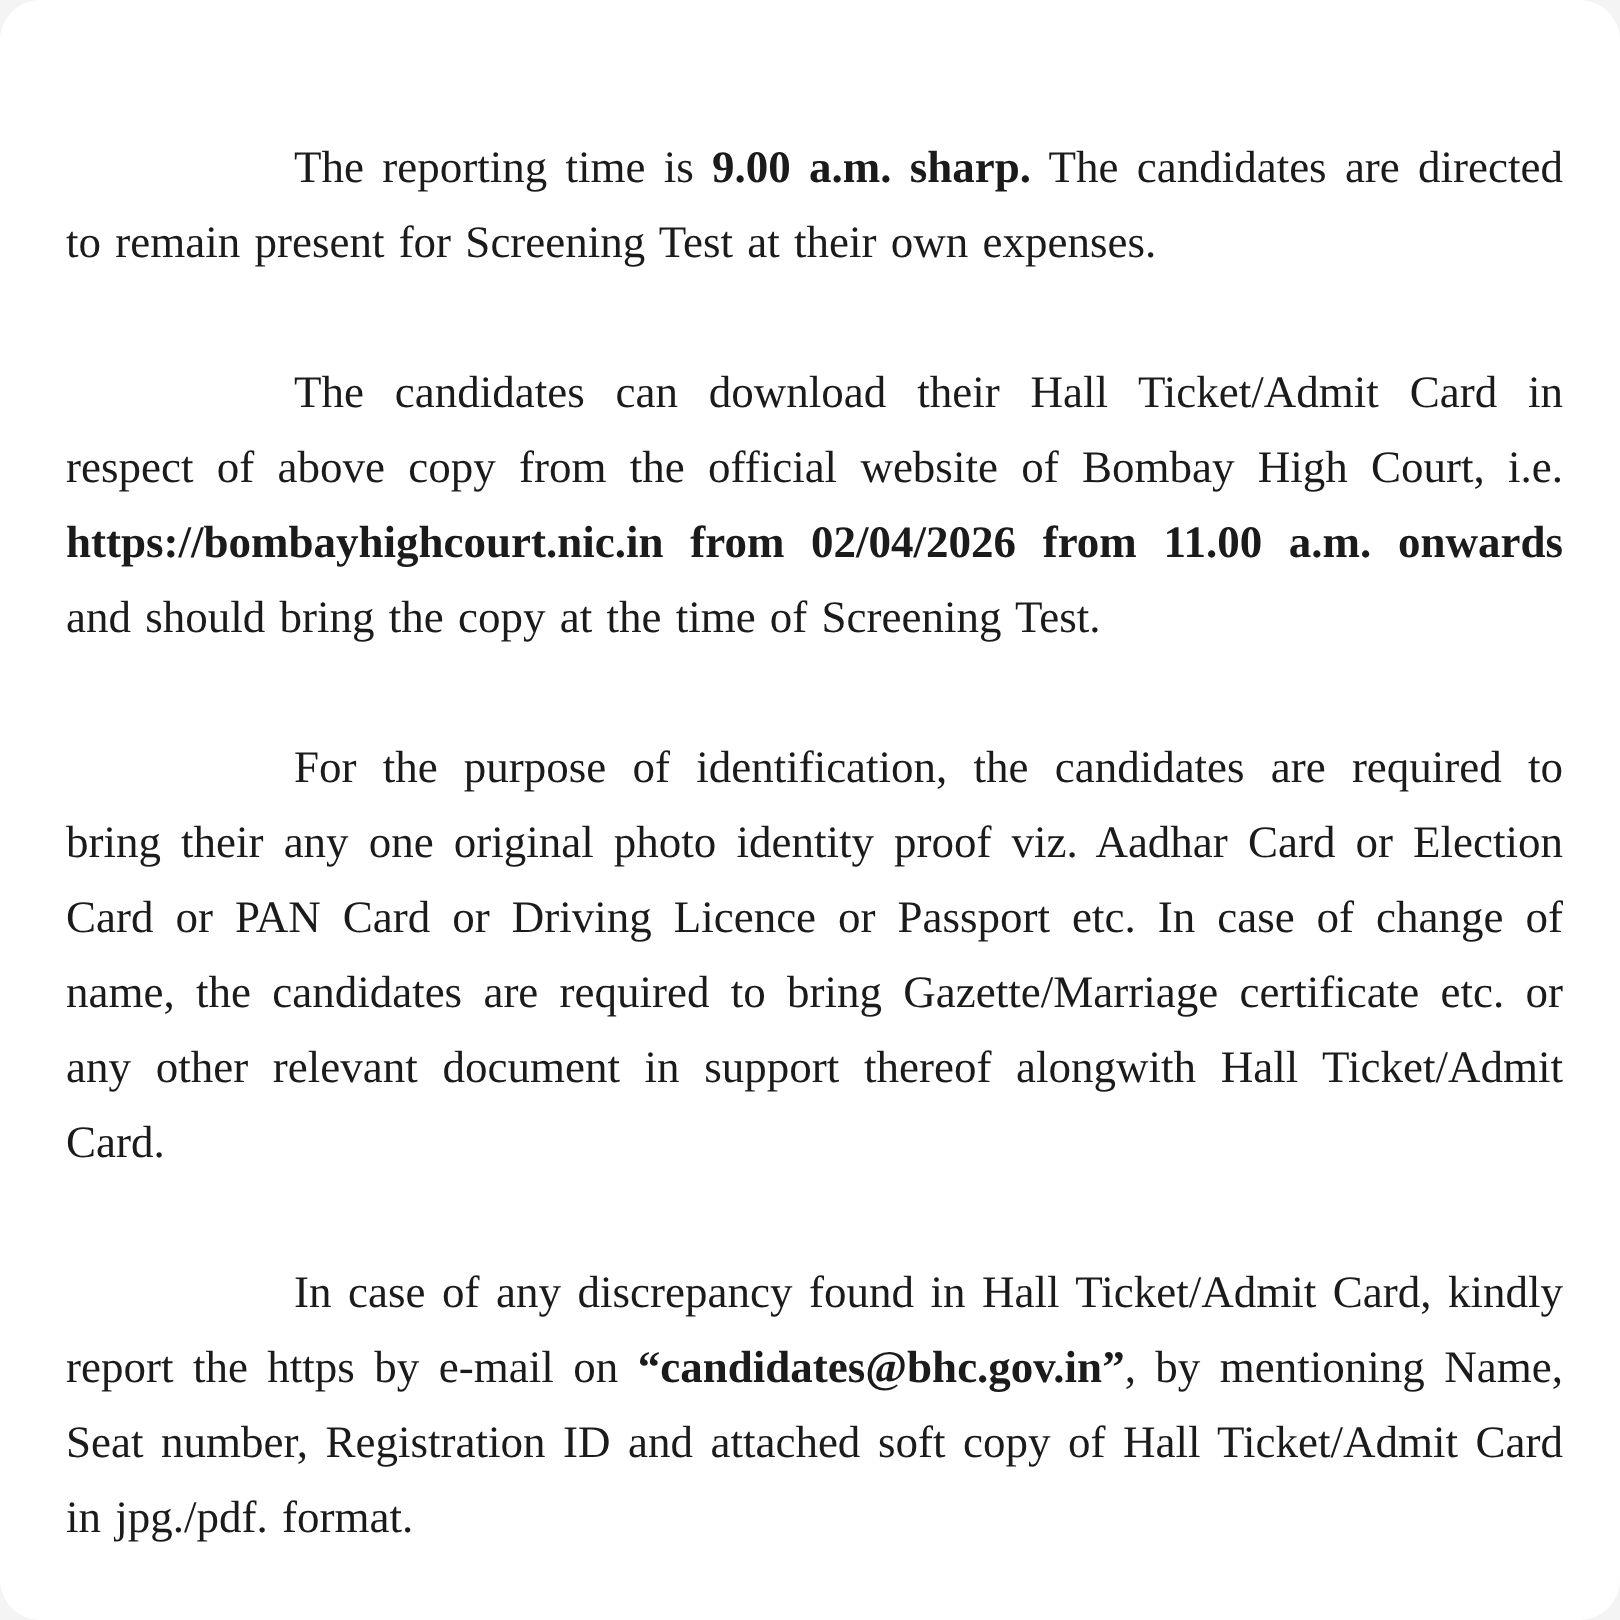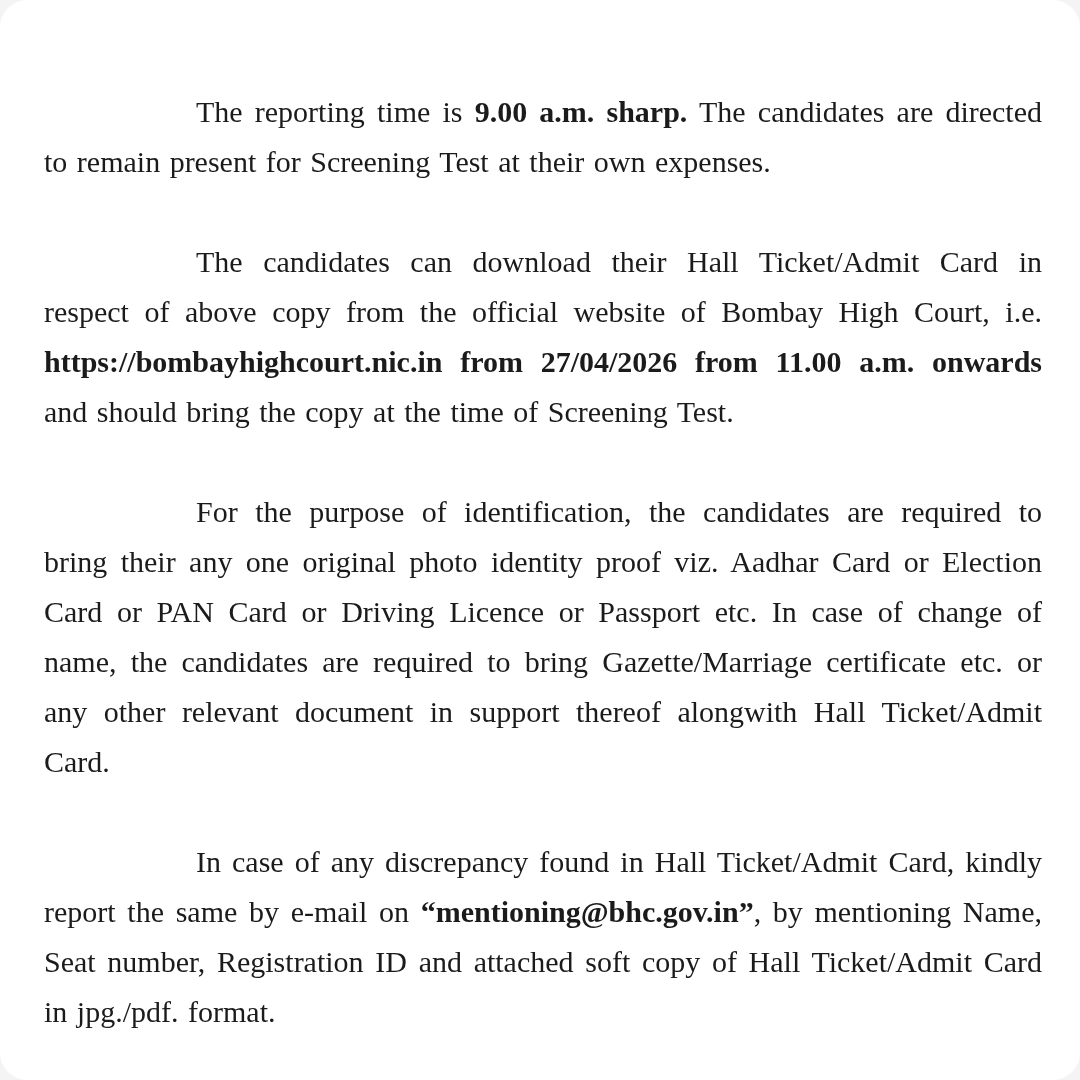--- a/index.html
+++ b/index.html
@@ -36,17 +36,17 @@
   .bold {
     font-weight: bold;
   }
 </style>
 </head>
 <body>
 
 <div class="page">
   <div class="content">
       <p class="para"><span class="">The reporting time is </span><span class="bold">9.00 a.m. sharp.</span><span class=""> The candidates are directed to remain present for Screening Test at their own expenses.</span></p>
-      <p class="para"><span class="">The candidates can download their Hall Ticket/Admit Card in respect of above copy from the official website of Bombay High Court, i.e. </span><span class="bold">https://bombayhighcourt.nic.in from 27/04/2026 from 11.00 a.m. onwards</span><span class=""> and should bring the copy at the time of Screening Test.</span></p>
+      <p class="para"><span class="">The candidates can download their Hall Ticket/Admit Card in respect of above copy from the official website of Bombay High Court, i.e. </span><span class="bold">https://bombayhighcourt.nic.in from 02/04/2026 from 11.00 a.m. onwards</span><span class=""> and should bring the copy at the time of Screening Test.</span></p>
       <p class="para"><span class="">For the purpose of identification, the candidates are required to bring their any one original photo identity proof viz. Aadhar Card or Election Card or PAN Card or Driving Licence or Passport etc. In case of change of name, the candidates are required to bring Gazette/Marriage certificate etc. or any other relevant document in support thereof alongwith Hall Ticket/Admit Card.</span></p>
-      <p class="para"><span class="">In case of any discrepancy found in Hall Ticket/Admit Card, kindly report the same by e-mail on </span><span class="bold">“mentioning@bhc.gov.in”</span><span class="">, by mentioning Name, Seat number, Registration ID and attached soft copy of Hall Ticket/Admit Card in jpg./pdf. format.</span></p>
+      <p class="para"><span class="">In case of any discrepancy found in Hall Ticket/Admit Card, kindly report the https by e-mail on </span><span class="bold">“candidates@bhc.gov.in”</span><span class="">, by mentioning Name, Seat number, Registration ID and attached soft copy of Hall Ticket/Admit Card in jpg./pdf. format.</span></p>
     </div>
 </div>
 
 </body></html>

